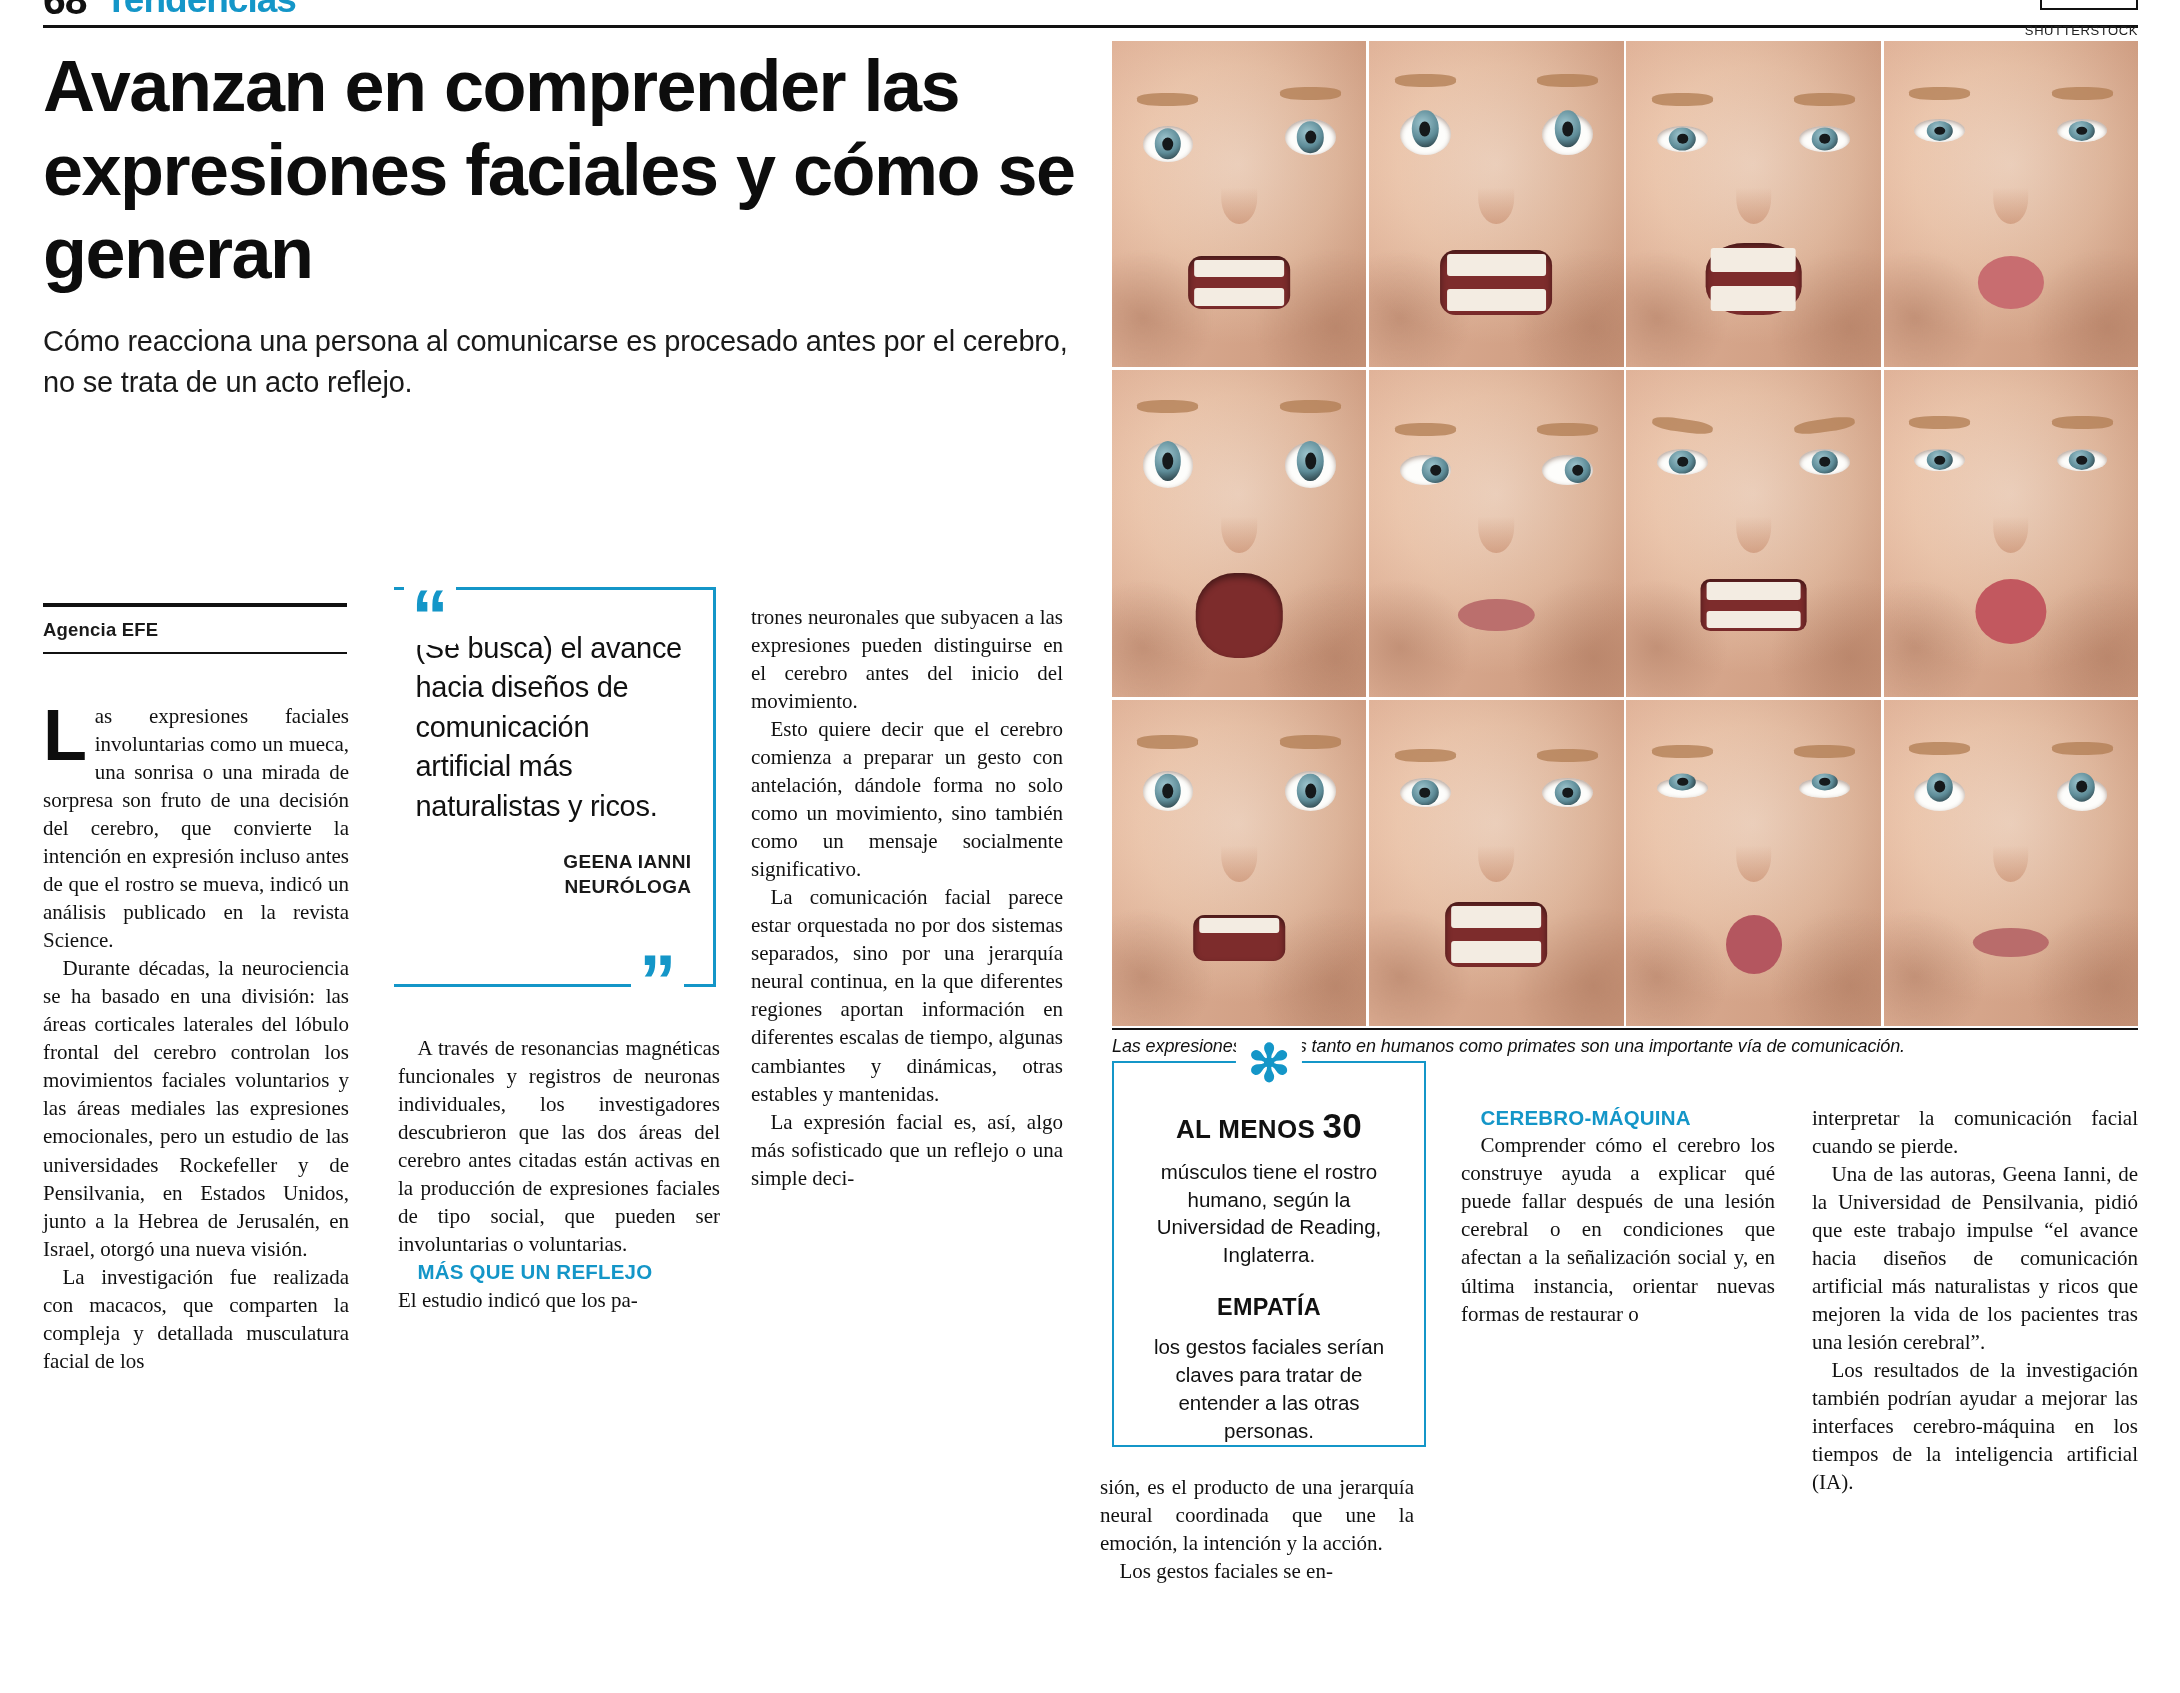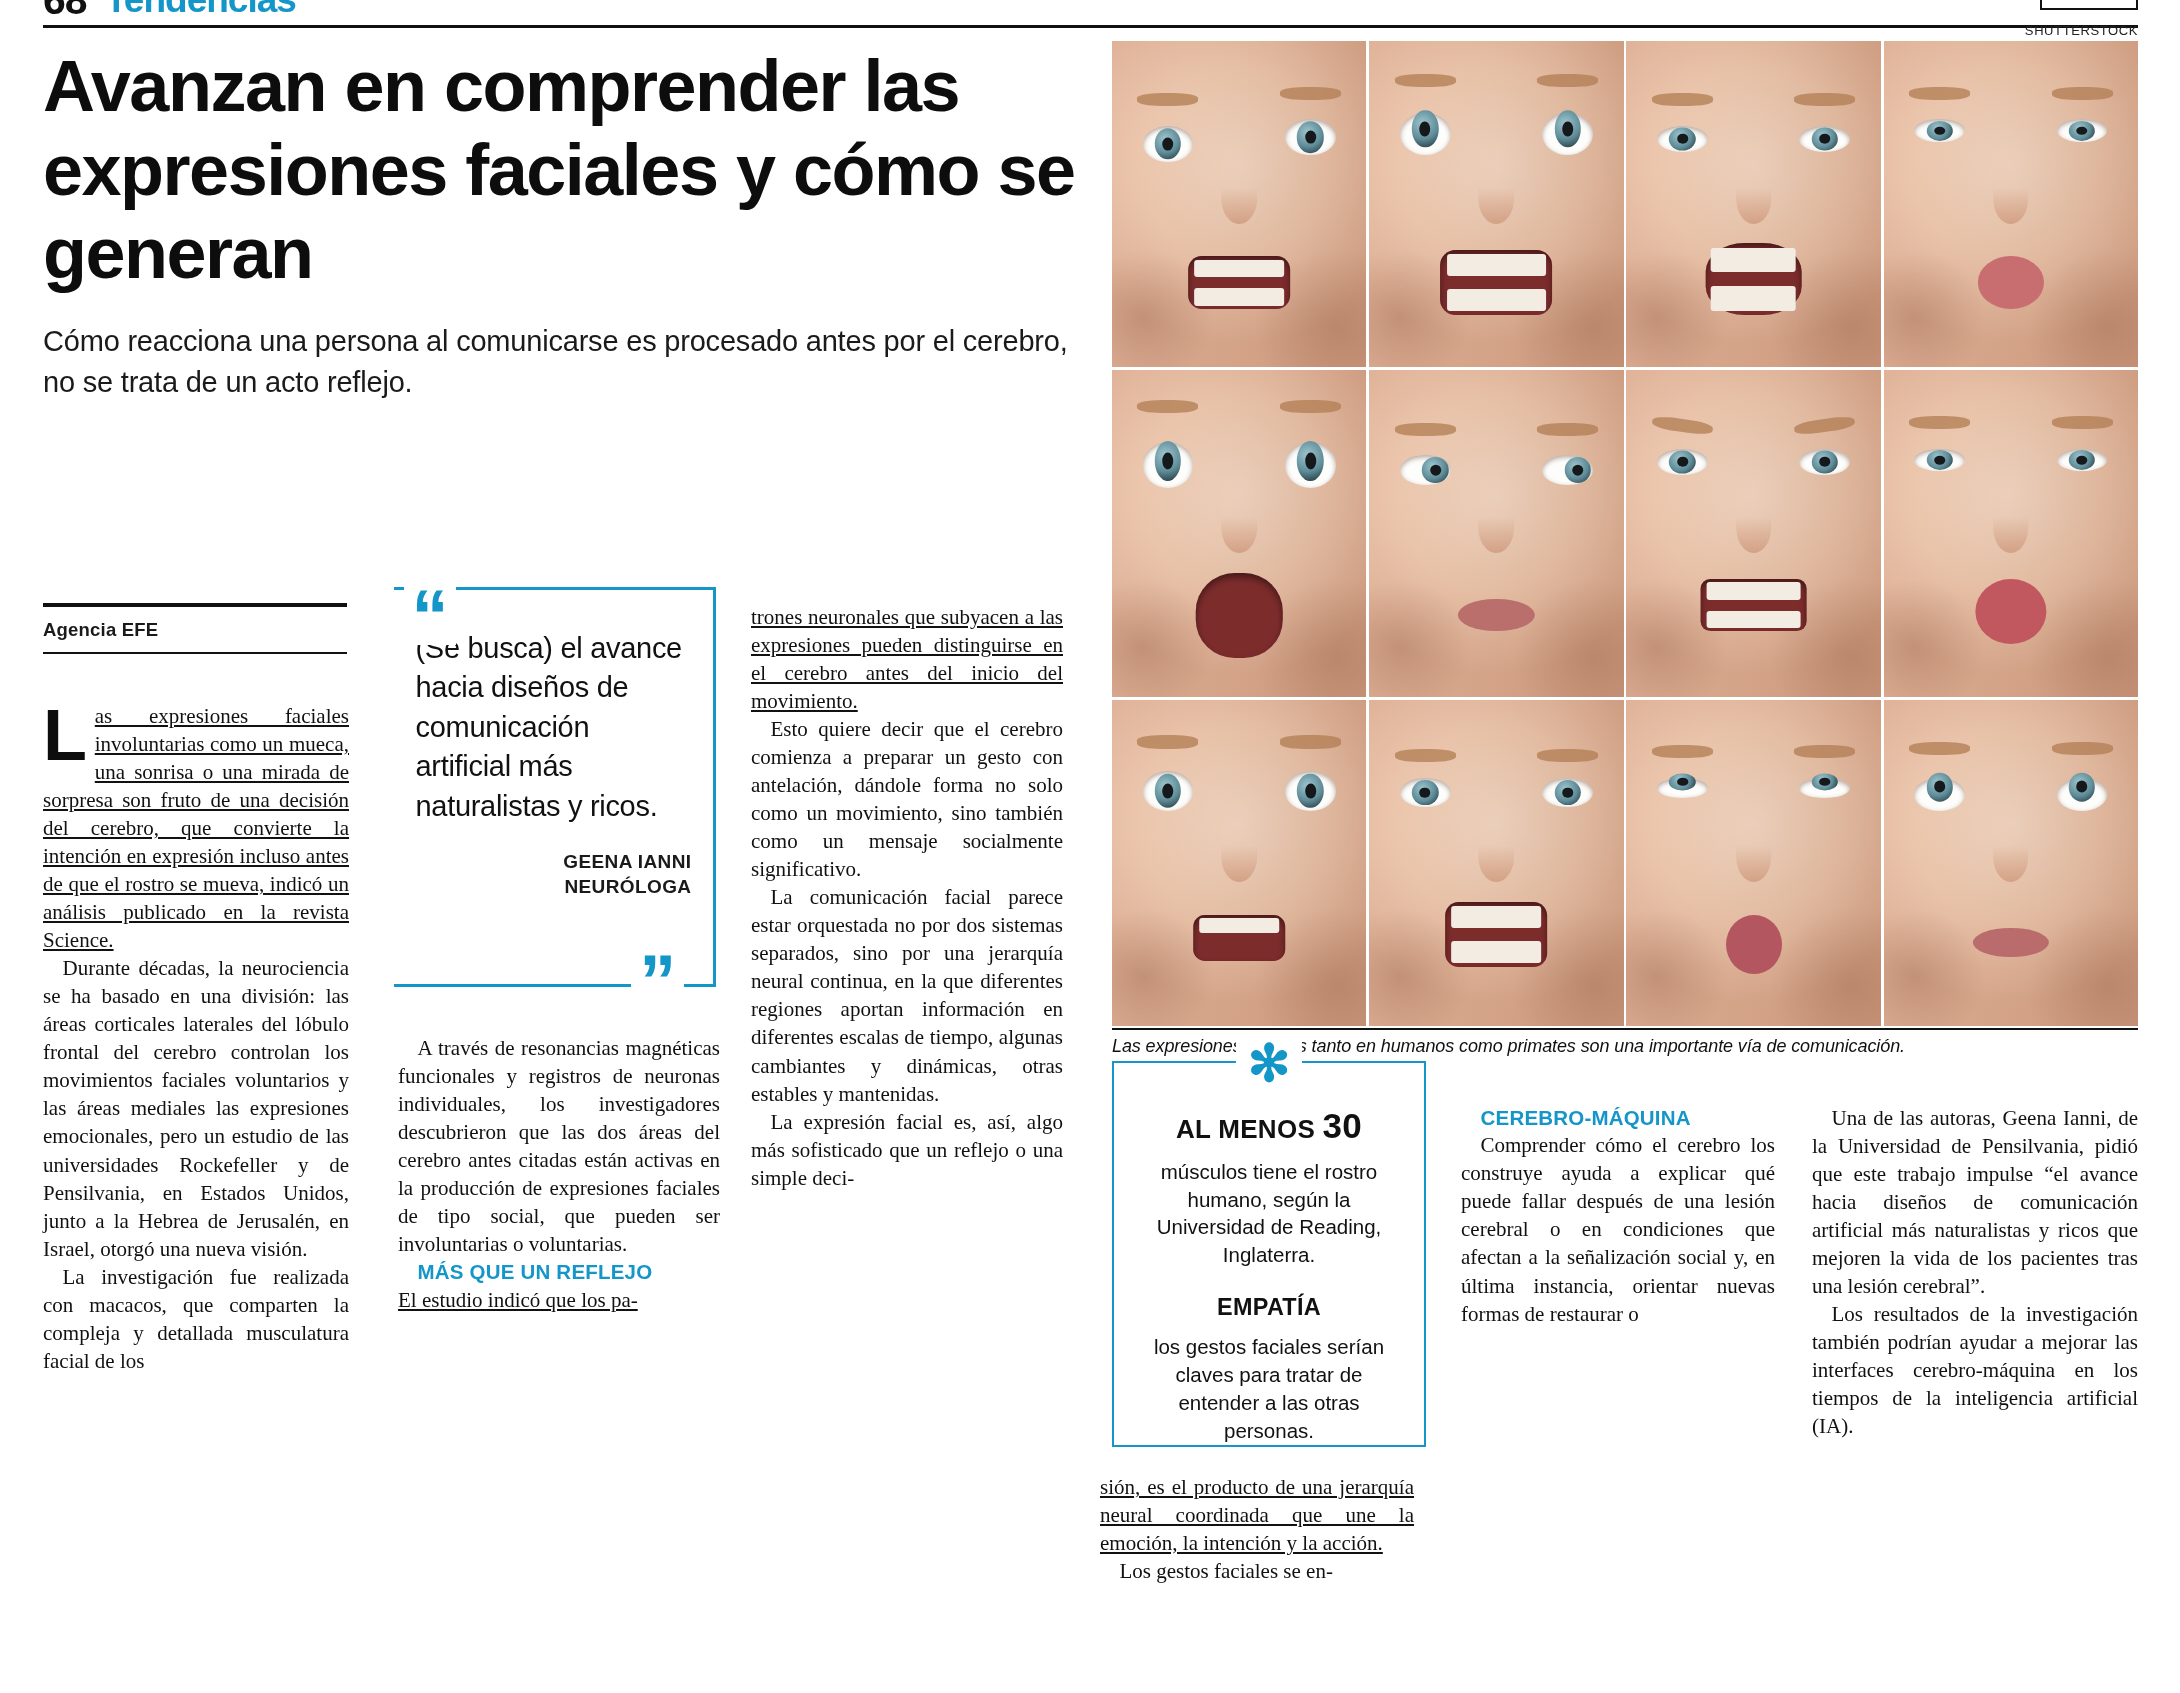--- a/index.html
+++ b/index.html
@@ -127,21 +127,20 @@
     line-height: 1.335;
     text-align: justify;
     color: #111;
   }
   .col p {
     margin: 0;
     text-indent: 19.5px;
   }
   .col p.first {
     text-indent: 0;
-    text-decoration: underline;
   }
   .dropcap {
     float: left;
     font-family: "Liberation Sans", sans-serif;
     font-weight: bold;
     font-size: 72px;
     line-height: 55px;
     padding: 5.9px 7.8px 0 0;
     color: #0d0d0d;
   }
@@ -687,18 +686,19 @@
     <p class="first">sión, es el producto de una jerarquía neural coordinada que une la emoción, la intención y la acción.</p>
     <p>Los gestos faciales se en-</p>
   </div>
 
   <div class="col small" id="col5">
     <p class="kicker">CEREBRO-MÁQUINA</p>
     <p>Comprender cómo el cerebro los construye ayuda a explicar qué puede fallar después de una lesión cerebral o en condiciones que afectan a la señalización social y, en última instancia, orientar nuevas formas de restaurar o</p>
   </div>
 
   <div class="col small" id="col6">
+    <p class="first">interpretar la comunicación facial cuando se pierde.</p>
     <p>Una de las autoras, Geena Ianni, de la Universidad de Pensilvania, pidió que este trabajo impulse “el avance hacia diseños de comunicación artificial más naturalistas y ricos que mejoren la vida de los pacientes tras una lesión cerebral”.</p>
     <p>Los resultados de la investigación también podrían ayudar a mejorar las interfaces cerebro-máquina en los tiempos de la inteligencia artificial (IA).</p>
   </div>
 
 </div>
 
 
 </body></html>

